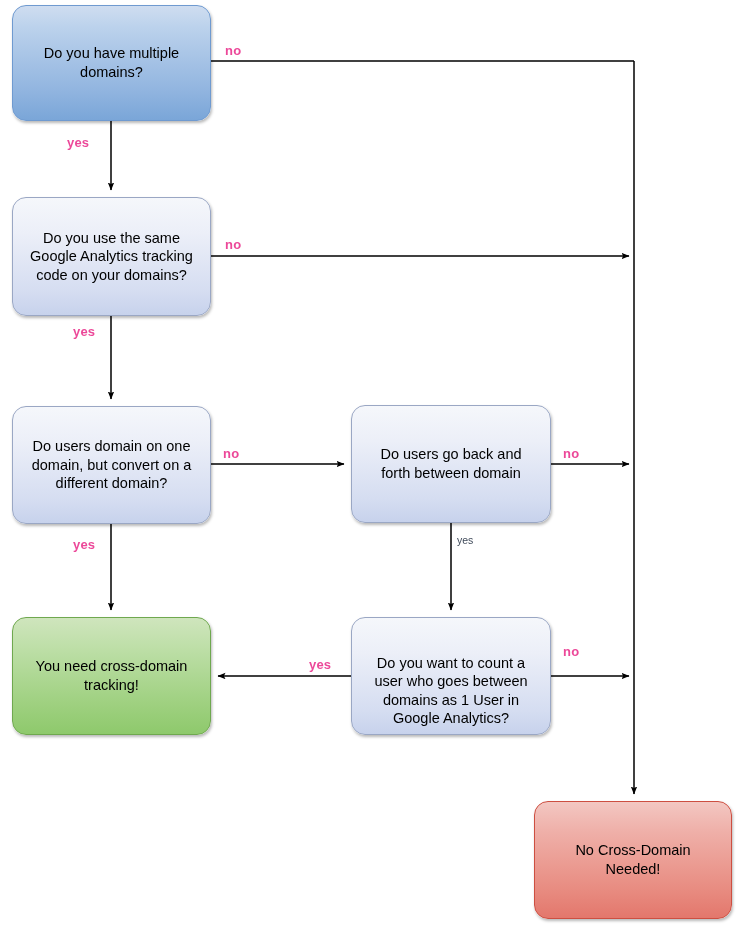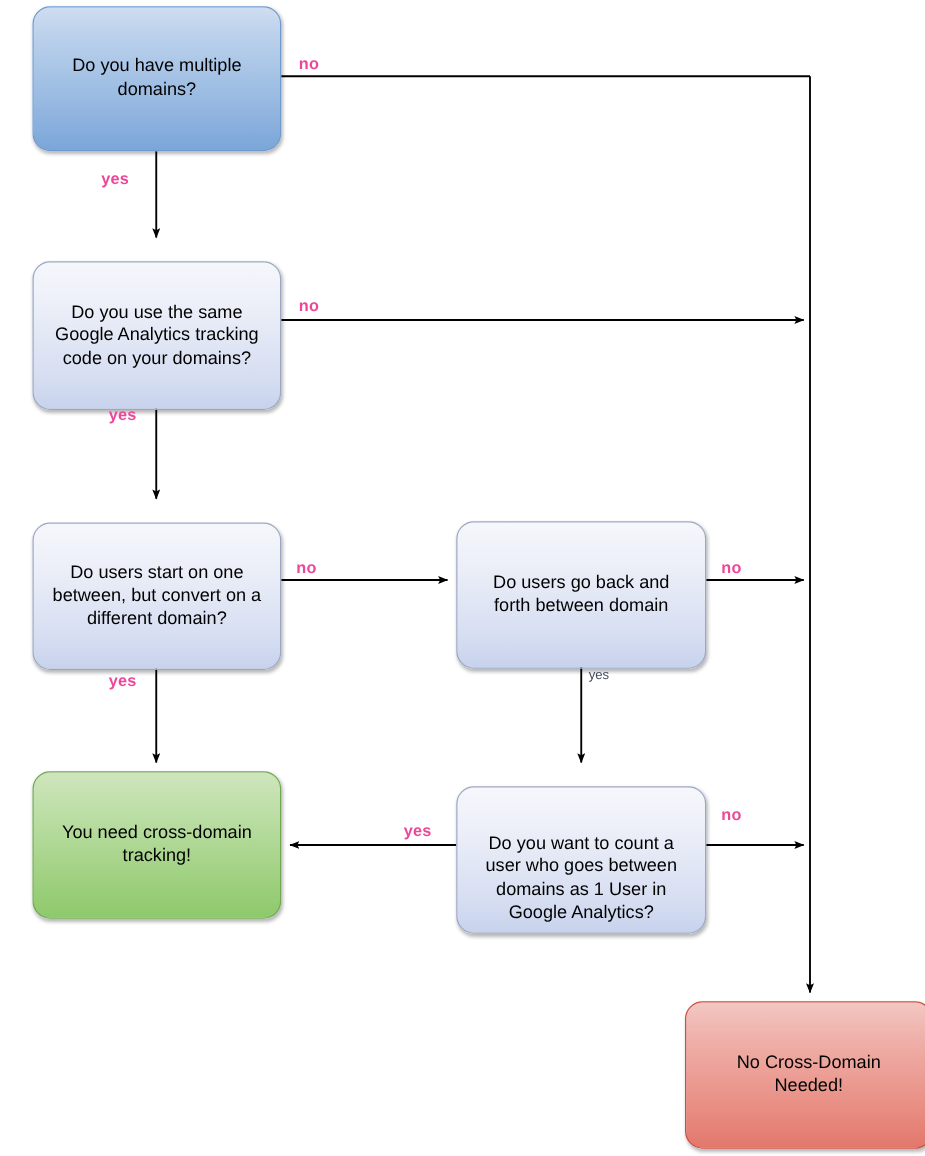--- a/index.html
+++ b/index.html
@@ -9,21 +9,21 @@
   }
   body {
     width: 740px;
     height: 925px;
     position: relative;
     font-family: "Liberation Sans", sans-serif;
     overflow: hidden;
   }
   #canvas {
     position: absolute;
-    left: 15px; top: 0;
+    left: 1px; top: 0;
     width: 657px;
     height: 925px;
     border-radius: 14px;
   }
   svg.edges {
     position: absolute;
     left: 0; top: 0;
     width: 740px;
     height: 925px;
     pointer-events: none;
@@ -42,21 +42,20 @@
     padding: 6px 12px;
     box-shadow: 1px 2px 3px rgba(0,0,0,0.28);
   }
   .node-start {
     background: linear-gradient(to bottom, #cfddf0 0%, #bcd2ec 18%, #93b6e0 72%, #7aa6d8 100%);
     border: 1px solid #6f9ad0;
   }
   .node-decision {
     background: linear-gradient(to bottom, #f5f7fb 0%, #eceff8 30%, #d5ddf1 80%, #c7d2ec 100%);
     border: 1px solid #9aa7c4;
-    margin-top: 12px;
   }
   .node-success {
     background: linear-gradient(to bottom, #cfe5bd 0%, #bedfa8 25%, #9ed07f 75%, #8ec96c 100%);
     border: 1px solid #6fa84f;
   }
   .node-stop {
     background: linear-gradient(to bottom, #f3c7c2 0%, #efb0a9 25%, #e88c81 75%, #e3776c 100%);
     border: 1px solid #cd4f41;
   }
   .edge-label {
@@ -101,21 +100,21 @@
   </svg>
 
   <div id="node-layer">
       <div class="node node-start" style="left: 11px; top: 5px; width: 199px; height: 116px;">
         <span>Do you have multiple domains?</span>
       </div>
       <div class="node node-decision" style="left: 11px; top: 197px; width: 199px; height: 119px;">
         <span>Do you use the same Google Analytics tracking code on your domains?</span>
       </div>
       <div class="node node-decision" style="left: 11px; top: 406px; width: 199px; height: 118px;">
-        <span>Do users start on one between, but convert on a different domain?</span>
+        <span>Do users domain on one domain, but convert on a different domain?</span>
       </div>
       <div class="node node-decision" style="left: 350px; top: 405px; width: 200px; height: 118px;">
         <span>Do users go back and forth between domain</span>
       </div>
       <div class="node node-decision" style="left: 350px; top: 617px; width: 200px; height: 118px; align-items: flex-end;">
         <span>Do you want to count a user who goes between domains as 1 User in Google Analytics?</span>
       </div>
       <div class="node node-success" style="left: 11px; top: 617px; width: 199px; height: 118px;">
         <span>You need cross-domain tracking!</span>
       </div>

